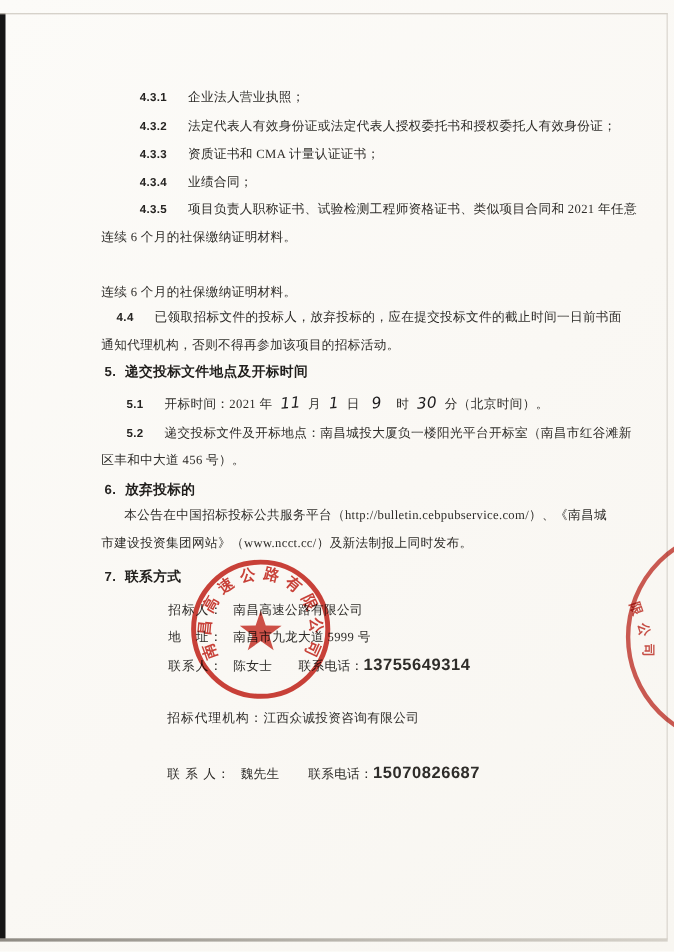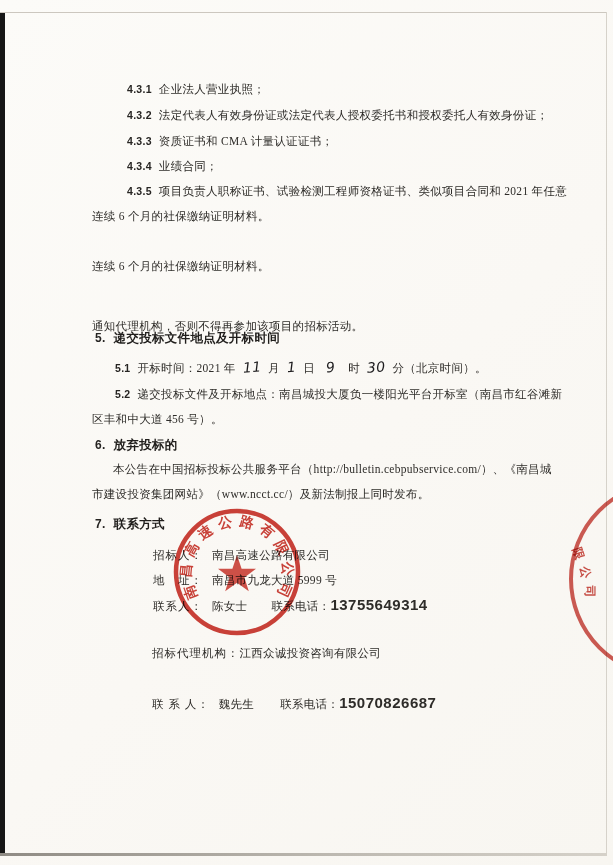--- a/index.html
+++ b/index.html
@@ -27,21 +27,21 @@
     white-space: nowrap;
     font-size: 11.5px;
     line-height: 16px;
     letter-spacing: 0.3px;
     color: #2e2c29;
   }
   .num {
     font-family: "Liberation Sans", sans-serif;
     font-weight: 700;
     font-size: 10.5px;
-    margin-right: 7px;
+    margin-right: 19px;
     color: #262422;
   }
   .heading {
     font-weight: 700;
     font-size: 12.5px;
     color: #201e1c;
   }
   .heading .num { font-size: 12px; margin-right: 8px; }
   .lbl  { letter-spacing: 1px; margin-left: 41px; }
   .val  { margin-left: 9px; }
@@ -118,21 +118,24 @@
   </div>
   <div class="line" style="left:127px;top:183px">
     <span class="num">4.3.5</span><span>项目负责人职称证书、试验检测工程师资格证书、类似项目合同和 2021 年任意</span>
   </div>
   <div class="line" style="left:92px;top:208px">
     <span>连续 6 个月的社保缴纳证明材料。</span>
   </div>
   <div class="line" style="left:92px;top:258px">
     <span>连续 6 个月的社保缴纳证明材料。</span>
   </div>
-  <div class="line" style="left:92px;top:318px">
+  <div class="line" style="left:106px;top:281px">
+    <span class="num">4.4</span><span>已领取招标文件的投标人，放弃投标的，应在提交投标文件的截止时间一日前书面</span>
+  </div>
+  <div class="line" style="left:92px;top:306px">
     <span>通知代理机构，否则不得再参加该项目的招标活动。</span>
   </div>
 
   <div class="line heading" style="left:95px;top:330px">
     <span class="num">5.</span><span>递交投标文件地点及开标时间</span>
   </div>
   <div class="line" style="left:115px;top:359px">
     <span class="num">5.1</span><span>开标时间：2021 年</span><span class="hw">11</span><span>月</span><span class="hw">1</span><span>日</span><span class="hw hw-wide">9</span><span>时</span><span class="hw">30</span><span>分（北京时间）。</span>
   </div>
   <div class="line" style="left:115px;top:386px">

